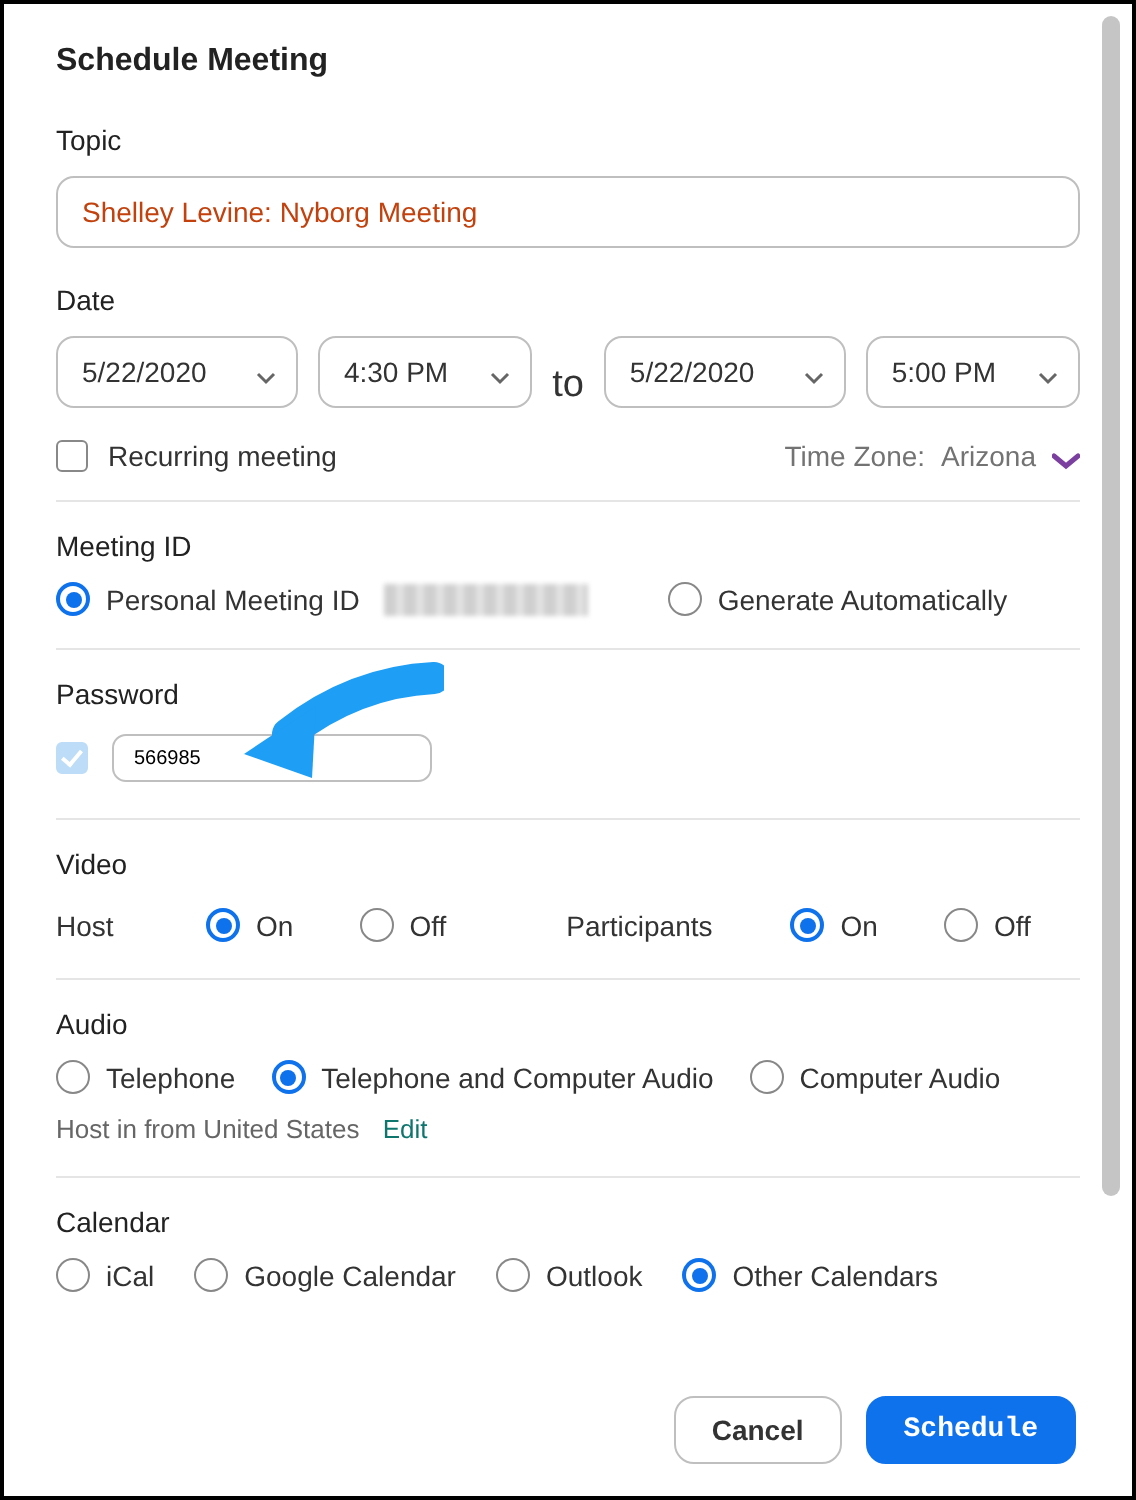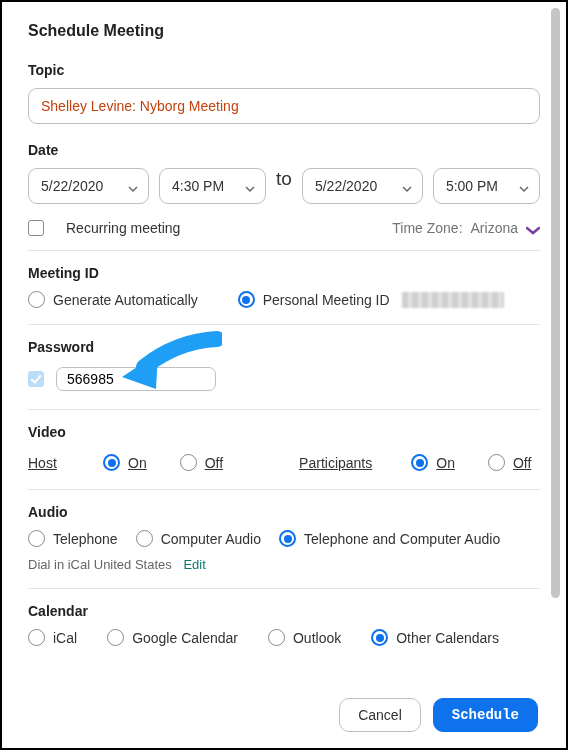--- a/index.html
+++ b/index.html
@@ -26,36 +26,36 @@
       border-radius: 5px;
     }
     h1.title {
       font-size: 16px;
       font-weight: 700;
       color: #222;
       margin-bottom: 22px;
     }
     .section-label {
       font-size: 14px;
-      font-weight: 700;
+      font-weight: 400;
       color: #222;
       margin-bottom: 10px;
     }
     .topic-input {
       width: 100%;
       height: 36px;
       border: 1px solid #bfbfbf;
       border-radius: 9px;
       padding: 0 12px;
       font-size: 14px;
       color: #c2410c;
     }
     .date-row {
       display: flex;
-      align-items: flex-start;
+      align-items: flex-end;
       gap: 10px;
       margin-bottom: 16px;
     }
     .select-box {
       height: 36px;
       border: 1px solid #bfbfbf;
       border-radius: 9px;
       display: flex;
       align-items: center;
       justify-content: space-between;
@@ -74,21 +74,21 @@
     .chev svg { width:100%; height:100%; }
     .row2 {
       display: flex;
       align-items: center;
       justify-content: space-between;
       margin-bottom: 14px;
     }
     .checkbox-row {
       display: flex;
       align-items: center;
-      gap: 22px;
+      gap: 10px;
       font-size: 14px;
       color: #333;
     }
     .chk {
       width: 16px; height: 16px;
       border: 1.5px solid #888;
       border-radius: 3px;
       display:inline-block;
       background:#fff;
     }
@@ -166,30 +166,29 @@
       align-items:center;
       gap: 12px;
       margin-top: 12px;
     }
     .pw-label { color:#b8b8b8; font-size:14px; }
     .pw-input {
       width: 160px; height: 24px;
       border:1px solid #bfbfbf;
       border-radius: 7px;
       padding: 0 10px;
-      font-size:14px;
+      font-size:10px;
     }
     .video-row {
       display:flex;
       align-items:flex-start;
-      gap: 18px;
+      gap: 2px;
       font-size:14px;
       color:#333;
       margin-top:14px;
-      text-decoration:underline;
     }
     .video-group { display:flex; align-items:center; gap:8px;padding-left:15px; }
     .video-block { display:flex; align-items:center; gap:18px; }
     .sub-label { font-size:14px; color:#333; min-width:42px; }
     .audio-row {
       display:flex;
       align-items:center;
       gap: 18px;
       font-size:14px;
       margin-top:4px;
@@ -197,36 +196,36 @@
     }
     .dial-row {
       font-size: 13px;
       color:#666;
       margin-top: 10px;
     }
     .edit-link { color:#0f766e; margin-left:8px; }
     .calendar-row {
       display:flex;
       align-items:center;
-      gap: 30px;
+      gap: 20px;
       font-size:14px;
       margin-top:3px;
     }
     .footer {
       position:absolute;
       bottom: 14px;
       right: 26px;
       display:flex;
       gap: 12px;
     }
     .btn {
       height: 34px;
       border-radius: 10px;
       font-size: 14px;
-      font-weight:400;
+      font-weight:700;
       padding: 0 18px;
       display:flex;
       align-items:center;
       cursor:pointer;
     }
     .btn-cancel {
       background:#fff;
       border:1px solid #bfbfbf;
       color:#333;
     }
@@ -302,27 +301,27 @@
       </div>
     </div>
   </div>
 
   <div class="divider"></div>
 
   <div class="sect">
     <div class="section-label">Meeting ID</div>
     <div class="meetingid-row">
       <label class="radio-row">
-        <span class="radio"></span>
-        <span>Generate Automatically</span>
-      </label>
-      <label class="radio-row">
         <span class="radio selected"></span>
         <span>Personal Meeting ID</span>
         <span class="blurred-id"></span>
+      </label>
+      <label class="radio-row">
+        <span class="radio"></span>
+        <span>Generate Automatically</span>
       </label>
     </div>
   </div>
 
   <div class="divider" style="margin-top:16px;"></div>
 
   <div class="sect">
     <div class="section-label">Password</div>
     <div class="password-row">
       <label class="checkbox-row">
@@ -365,30 +364,30 @@
   <div class="divider" style="margin-top:18px;"></div>
 
   <div class="sect">
     <div class="section-label">Audio</div>
     <div class="audio-row">
       <label class="radio-row">
         <span class="radio"></span>
         <span>Telephone</span>
       </label>
       <label class="radio-row">
-        <span class="radio"></span>
-        <span>Computer Audio</span>
-      </label>
-      <label class="radio-row">
         <span class="radio selected"></span>
         <span>Telephone and Computer Audio</span>
       </label>
+      <label class="radio-row">
+        <span class="radio"></span>
+        <span>Computer Audio</span>
+      </label>
     </div>
     <div class="dial-row">
-      <span>Dial in iCal United States</span>
+      <span>Host in from United States</span>
       <a class="edit-link">Edit</a>
     </div>
   </div>
 
   <div class="divider" style="margin-top:16px;"></div>
 
   <div class="sect">
     <div class="section-label">Calendar</div>
     <div class="calendar-row">
       <label class="radio-row">

